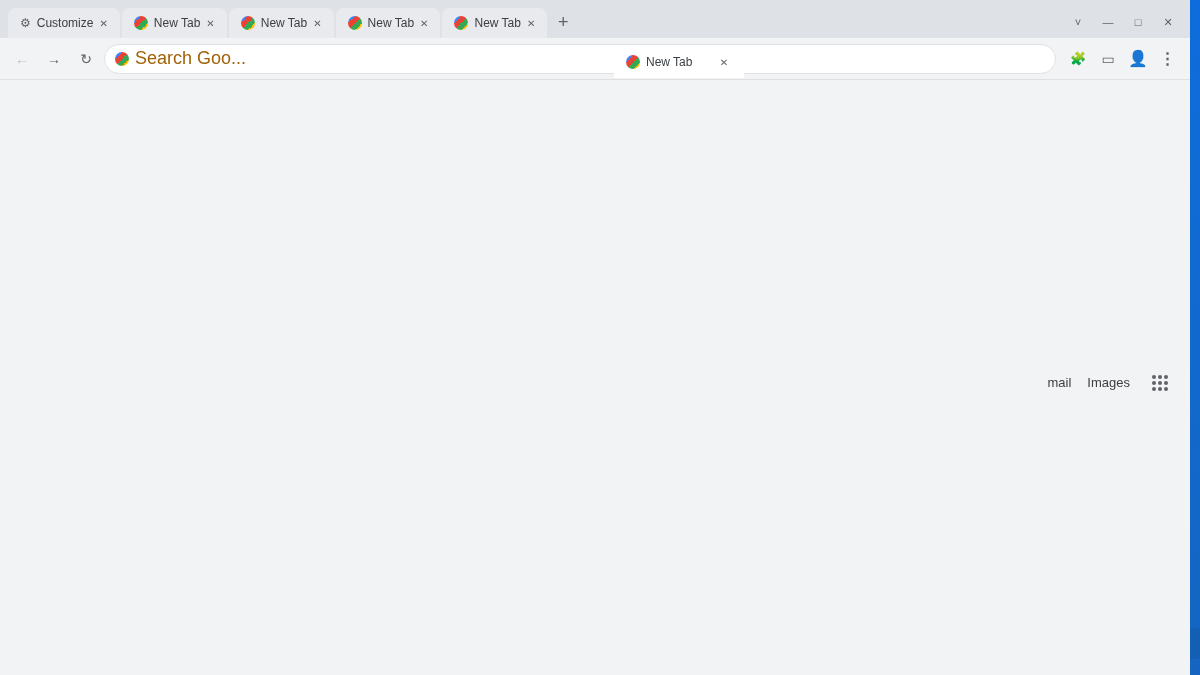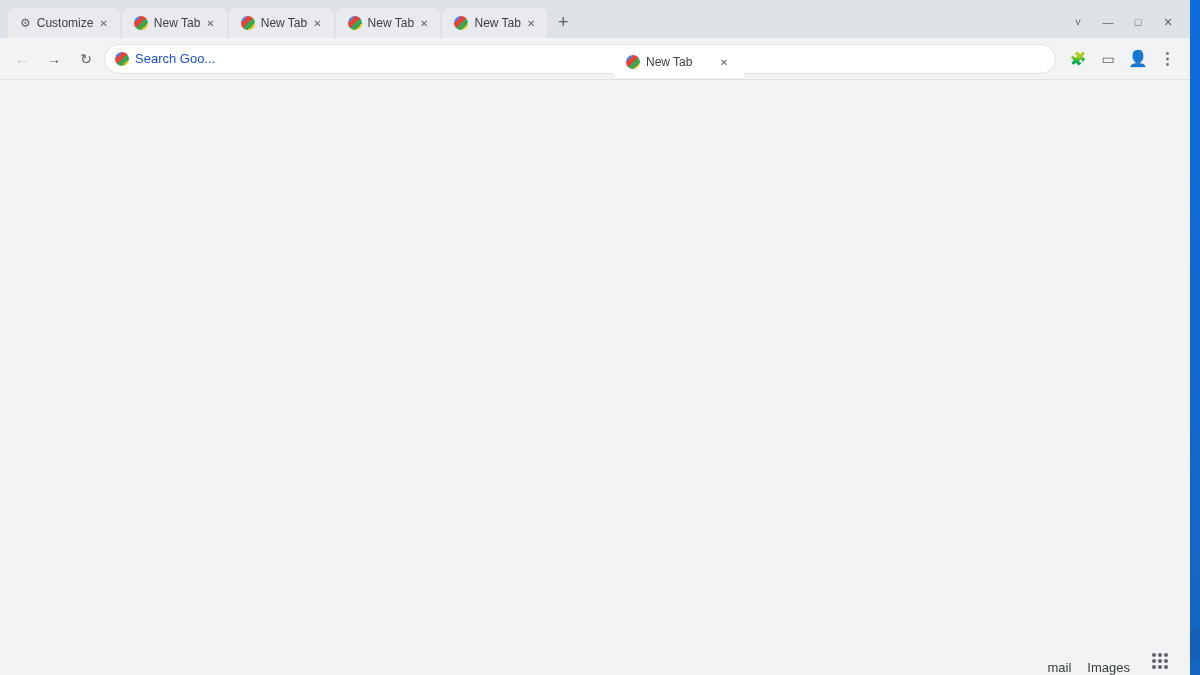--- a/index.html
+++ b/index.html
@@ -481,31 +481,31 @@
         <div style="width:28px;height:24px;display:flex;align-items:center;justify-content:center;font-size:11px;color:#5f6368;cursor:pointer;">✕</div>
       </div>
     </div>
 
     <div class="back-toolbar">
       <div class="nav-btn disabled">←</div>
       <div class="nav-btn">→</div>
       <div class="nav-btn">↻</div>
       <div class="back-address">
         <div class="g-favicon" style="width:14px;height:14px;font-size:8px;"></div>
-        <span style="font-size:13px;color:#1d4ed8;">Search Goo...</span>
+        <span style="font-size:18px;color:#a16207;">Search Goo...</span>
       </div>
       <div style="display:flex;gap:2px;margin-left:4px;">
         <div class="toolbar-icon" style="font-size:13px;">🧩</div>
         <div class="toolbar-icon">▭</div>
         <div class="toolbar-icon" style="font-size:16px;">👤</div>
         <div class="toolbar-icon" style="font-size:16px;font-weight:bold;letter-spacing:1px;">⋮</div>
       </div>
     </div>
 
-    <div style="background:#f1f3f4;flex:1;height:calc(675px - 80px);display:flex;justify-content:flex-end;padding-top:10px;padding-right:16px;gap:16px;align-items:flex-end;padding-left:13px;">
+    <div style="background:#f1f3f4;flex:1;height:calc(675px - 80px);display:flex;justify-content:flex-end;padding-top:10px;padding-right:16px;gap:16px;align-items:center;padding-left:13px;">
       <span style="font-size:13px;color:#3c4043;cursor:pointer;">mail</span>
       <span style="font-size:13px;color:#3c4043;cursor:pointer;">Images</span>
       <div style="width:28px;height:28px;border-radius:50%;display:flex;align-items:center;justify-content:center;cursor:pointer;">
         <div class="grid-dots">
           <div class="dot"></div>
             <div class="dot"></div>
             <div class="dot"></div>
           <div class="dot"></div>
             <div class="dot"></div>
             <div class="dot"></div>

